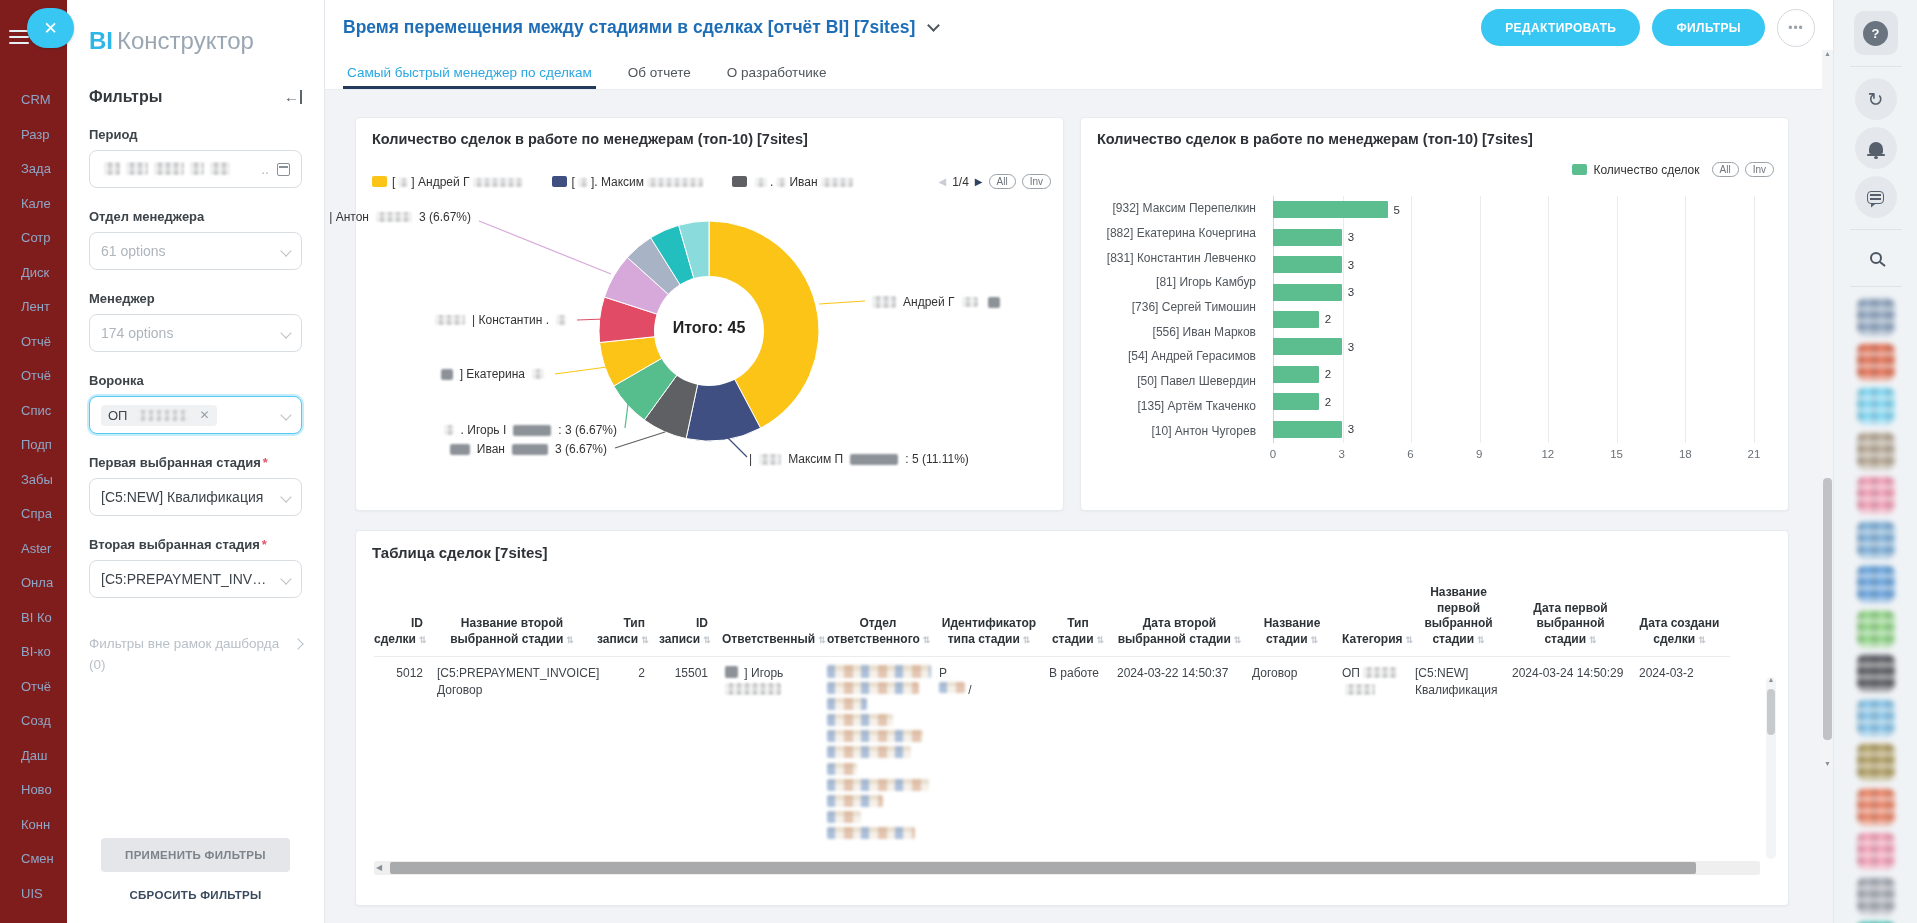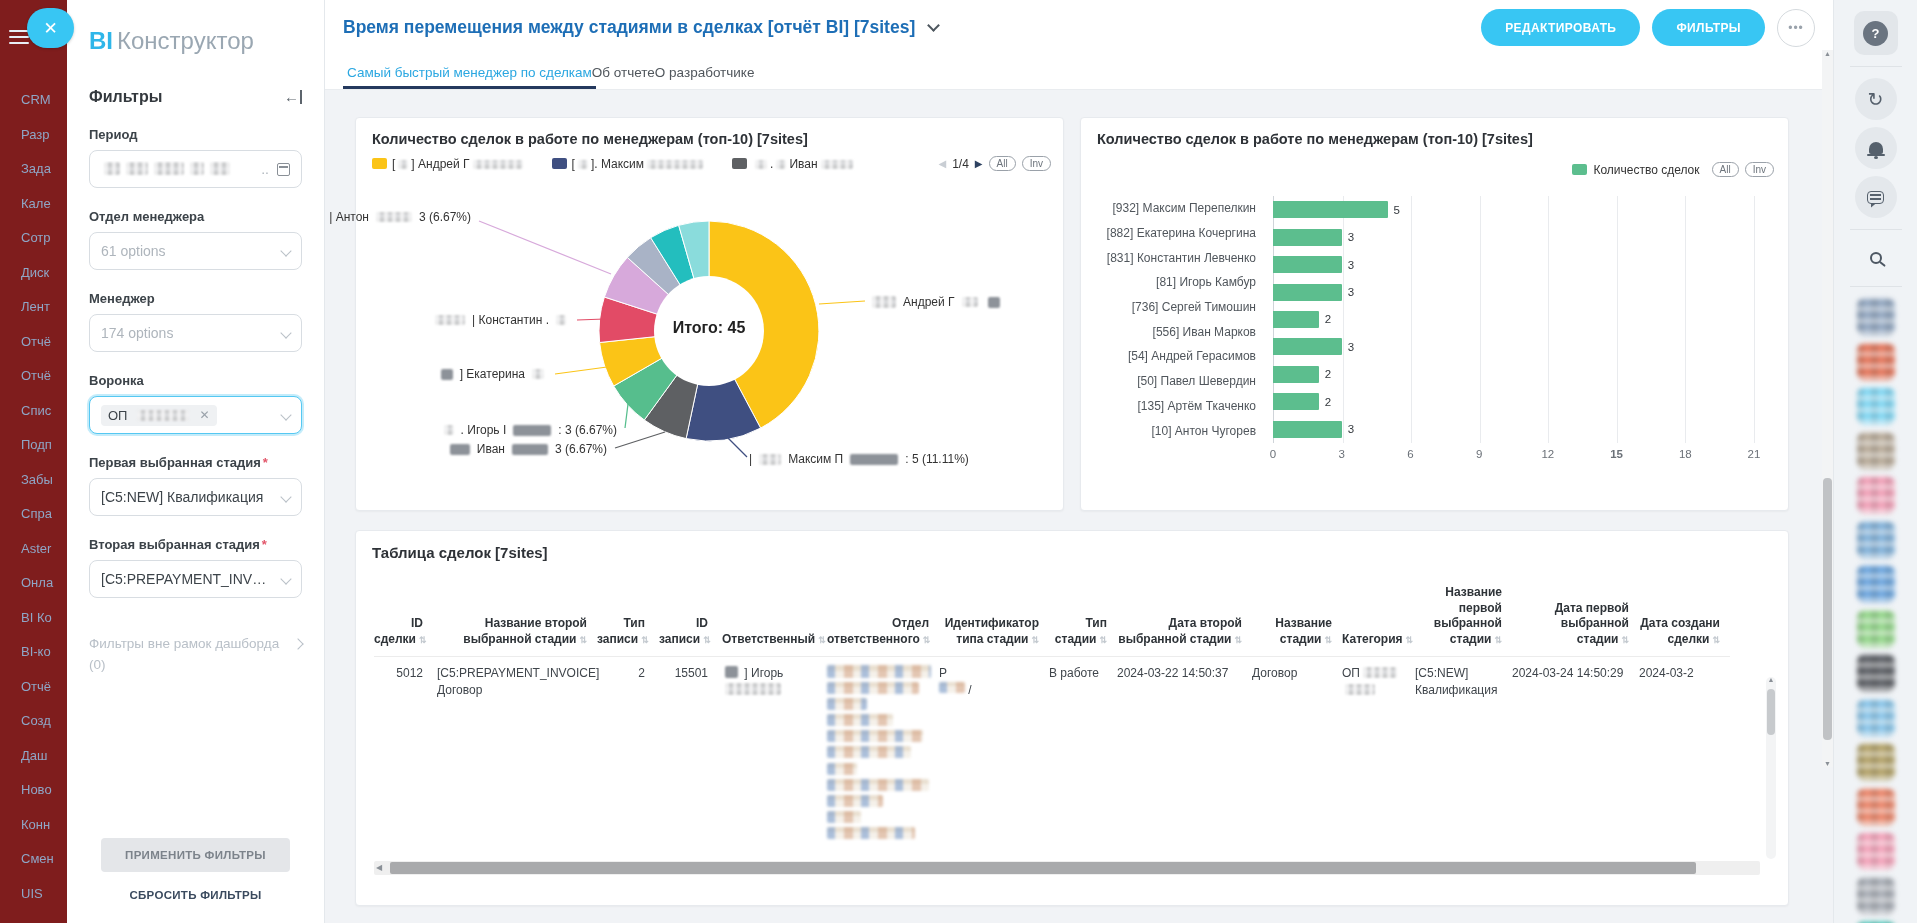--- a/index.html
+++ b/index.html
@@ -54,34 +54,34 @@
   .main{position:absolute;left:325px;top:0;right:84px;bottom:0;background:#f1f3f6}
   .topbar{height:55px;background:#fff;display:flex;align-items:center;padding:0 18px}
   .page-title{color:#1d6eb6;font-size:17.5px;font-weight:600}
   .title-chev{width:9px;height:9px;border-right:2px solid #4d565e;border-bottom:2px solid #4d565e;
     transform:rotate(45deg);margin:-4px 0 0 14px;cursor:pointer}
   .tb-right{margin-left:auto;display:flex;align-items:center;gap:12px}
   .pill-btn{background:#38c6f3;color:#fff;border:none;border-radius:19px;height:37px;padding:0 24px;
     font-weight:700;font-size:12px;letter-spacing:.4px;cursor:pointer;font-family:inherit}
   .dots-btn{width:38px;height:38px;border-radius:50%;border:1px solid #d5dade;background:#fff;
     color:#9aa2ab;font-size:12px;letter-spacing:1px;cursor:pointer;font-family:inherit}
-  .tabbar{height:35px;background:#fff;display:flex;padding:0 22px;border-bottom:1px solid #e9ecef}
+  .tabbar{height:35px;background:#fff;display:flex;gap:36px;padding:0 22px;border-bottom:1px solid #e9ecef}
   .tab{font-size:13.5px;color:#50565c;display:flex;align-items:center;position:relative;cursor:pointer;white-space:nowrap}
   .tab.active{color:#2aa7e1}
   .tab.active::after{content:"";position:absolute;left:-4px;right:-4px;bottom:0;height:3px;background:#24395e}
 
   .content{position:absolute;left:0;right:11px;top:90px;bottom:0}
   .card{position:absolute;background:#fff;border:1px solid #e7eaee;border-radius:4px;box-shadow:0 1px 2px rgba(0,0,0,.04)}
   .card h3{position:absolute;left:16px;top:13px;font-size:14.5px;font-weight:700;color:#2e3237;white-space:nowrap}
   #donutCard{left:30px;top:27px;width:709px;height:394px}
   #barCard{left:755px;top:27px;width:709px;height:394px}
   #tableCard{left:30px;top:440px;width:1434px;height:376px}
 
   
-  .donut-legend{position:absolute;left:16px;right:12px;top:38px;display:flex;font-size:12px;color:#333}
+  .donut-legend{position:absolute;left:16px;right:12px;top:56px;display:flex;font-size:12px;color:#333}
   .litem{display:flex;align-items:center;gap:5px;margin-right:26px;cursor:pointer;white-space:nowrap}
   .sw{width:15px;height:11px;border-radius:2px;flex:none}
   .pager{margin-left:auto;display:flex;align-items:center;gap:6px;font-size:12px;color:#333}
   .pg-prev{color:#c9ced4;font-size:10px;cursor:pointer}
   .pg-next{color:#2e4261;font-size:10px;cursor:pointer}
   .opill{border:1px solid #9aa1a9;border-radius:10px;font-size:10px;color:#6d747c;padding:1px 7px;
     background:#fff;cursor:pointer;margin-left:6px;font-family:inherit}
   .donut-zone{position:absolute;left:0;right:0;top:70px;bottom:0}
   .donut-zone svg{position:absolute;inset:0}
   .dcenter{position:absolute;left:293px;top:131px;width:120px;text-align:center;
@@ -112,21 +112,21 @@
   .brow{display:flex;align-items:center;height:17px}
   .bar{height:17px;background:#5cbe8e;border-radius:0 1px 1px 0;cursor:pointer}
   .bval{font-size:11.5px;color:#33383d;margin-left:6px}
   .xaxis{position:absolute;left:192px;right:34px;top:330px;height:16px}
   .xaxis span{position:absolute;transform:translateX(-50%);font-size:11.5px;color:#6b7178}
 
   
   #tableCard h3{font-size:15px}
   .tbl-wrap{position:absolute;left:18px;right:28px;top:50px;bottom:48px;overflow:hidden}
   table{border-collapse:collapse;table-layout:fixed;width:1356px}
-  th{vertical-align:bottom;text-align:right;font-size:12px;color:#2e3338;font-weight:700;
+  th{vertical-align:bottom;text-align:center;font-size:12px;color:#2e3338;font-weight:700;
     padding:4px 10px 9px 0;line-height:1.3;border-bottom:1px solid #ececec;cursor:pointer}
   td{vertical-align:top;font-size:12px;color:#3f454b;padding:8px 10px 0 0;line-height:1.35}
   th.num,td.num{text-align:right;padding-right:14px}
   .sort{color:#c3c9cf;font-size:9px;margin-left:3px}
   .tbl-vsb{position:absolute;right:12px;top:146px;width:10px;height:182px;background:#f3f4f5;border-radius:5px}
   .tbl-vsb .up{position:absolute;top:-1px;left:0;right:0;text-align:center;font-size:7px;color:#8a9097}
   .tbl-vsb .thumb{position:absolute;left:1px;right:1px;top:12px;height:46px;background:#c7cacd;border-radius:4px;cursor:pointer}
   .tbl-hsb{position:absolute;left:18px;right:28px;bottom:30px;height:14px;background:#efefef;border-radius:2px}
   .tbl-hsb .larr{position:absolute;left:2px;top:2px;font-size:8px;color:#8a9097}
   .tbl-hsb .thumb{position:absolute;left:16px;right:64px;top:1px;bottom:1px;background:#a9aaac;border-radius:2px;cursor:pointer}
@@ -422,21 +422,21 @@
               <div class="bar" style="width: 14.2857%;"></div>
               <span class="bval">3</span>
             </div>
           </div>
         <div class="xaxis" id="xaxis">
             <span style="left: 0%;">0</span>
             <span style="left: 14.2857%;">3</span>
             <span style="left: 28.5714%;">6</span>
             <span style="left: 42.8571%;">9</span>
             <span style="left: 57.1429%;">12</span>
-            <span style="left: 71.4286%; font-weight: bold;">15</span>
+            <span style="left: 71.4286%;">15</span>
             <span style="left: 85.7143%;">18</span>
             <span style="left: 100%;">21</span>
           </div>
       </section>
 
       <section class="card" id="tableCard">
         <h3>Таблица сделок [7sites]</h3>
         <div class="tbl-wrap">
           <table>
             <colgroup id="cols">

